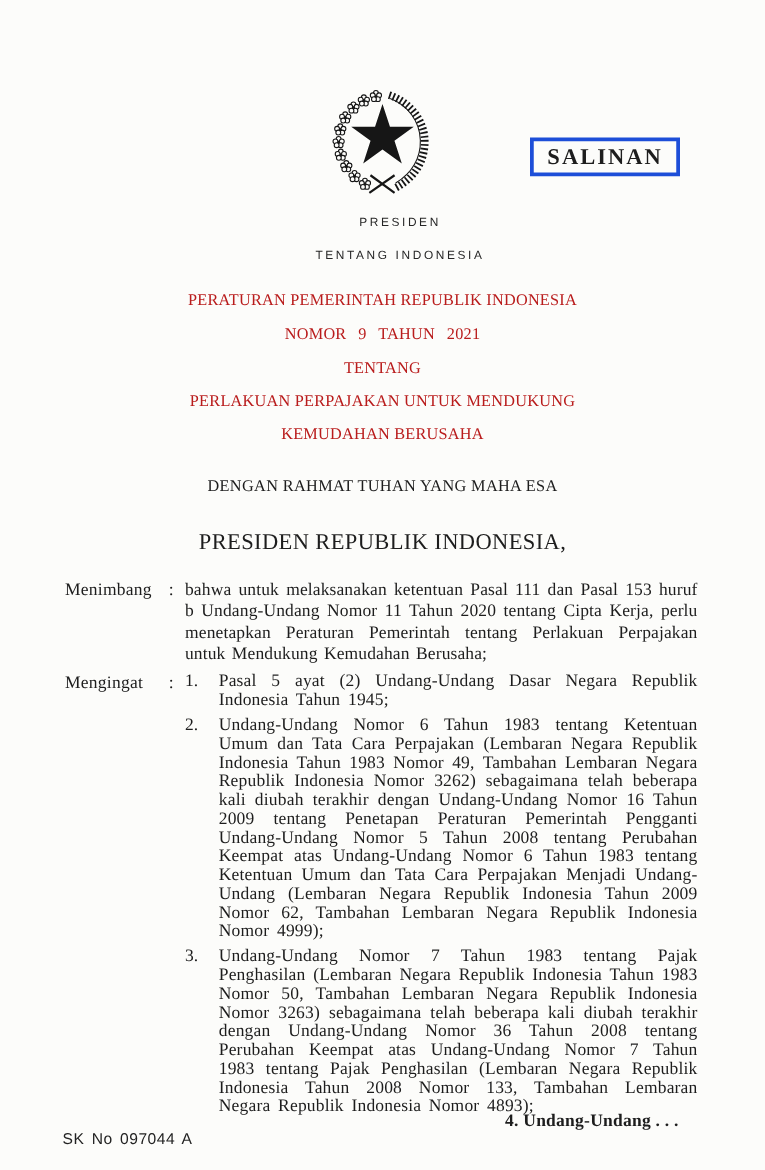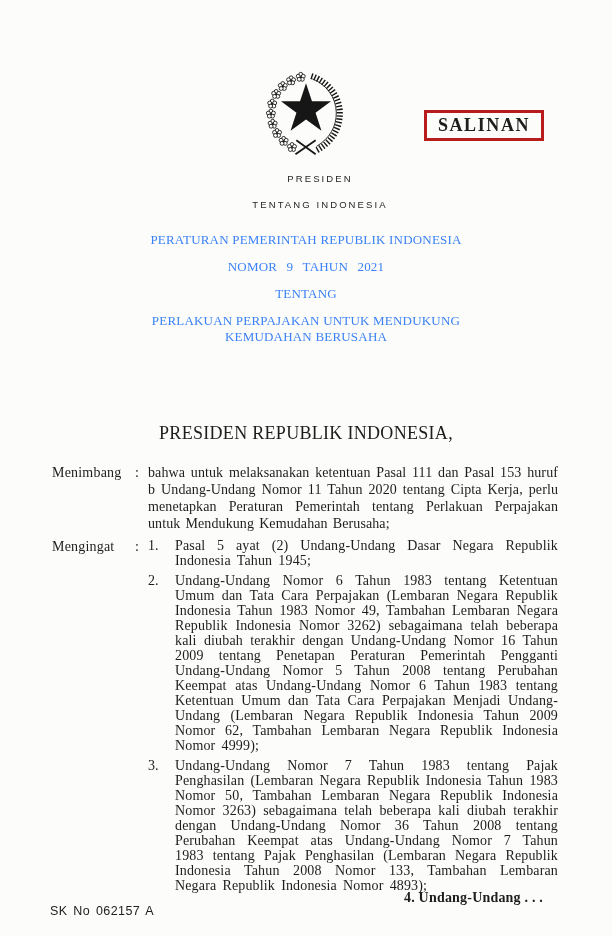--- a/index.html
+++ b/index.html
@@ -22,36 +22,36 @@
   .presiden-label {
     position:absolute; top:159px; left:0; width:612px;
     text-align:center;
     font-family:"Liberation Sans", sans-serif;
     font-size:9.5px; letter-spacing:2.1px; line-height:13px;
     color:#262626; white-space:pre-line;padding-left:14px;
   }
   .stamp {
     position:absolute; top:110px; left:424px;
     width:114px; height:25px;
-    border:3px solid #b91c1c;
+    border:3px solid #1d4ed8;
     text-align:center;
     font-weight:bold; font-size:18px; line-height:25px;
     letter-spacing:1.6px;
     background:#fcfcfa;
   }
 
   
   .title-block {
     position:absolute; top:233px; left:0; width:612px;
     text-align:center;
-    font-size:13px; letter-spacing:.2px; color:#3b82f6;
+    font-size:13px; letter-spacing:.2px; color:#b91c1c;
   }
   .title-block .tl { height:14px; line-height:14px; margin-bottom:13px; }
   .title-block .tl.wide { word-spacing:6px; }
-  .title-block .tl.tight { margin-bottom:2px; }
+  .title-block .tl.tight { margin-bottom:12px; }
 
   .motto {
     position:absolute; top:381px; left:0; width:612px;
     text-align:center; font-size:13px; letter-spacing:.3px;
   }
   .enacting {
     position:absolute; top:423px; left:0; width:612px;
     text-align:center; font-size:18px; letter-spacing:.3px;
   }
 
@@ -134,20 +134,21 @@
   <div class="stamp">SALINAN</div>
 
   <div class="title-block">
     <div class="tl">PERATURAN PEMERINTAH REPUBLIK INDONESIA</div>
     <div class="tl wide">NOMOR 9 TAHUN 2021</div>
     <div class="tl">TENTANG</div>
     <div class="tl tight">PERLAKUAN PERPAJAKAN UNTUK MENDUKUNG</div>
     <div class="tl">KEMUDAHAN BERUSAHA</div>
   </div>
 
+  <div class="motto">DENGAN RAHMAT TUHAN YANG MAHA ESA</div>
   <div class="enacting">PRESIDEN REPUBLIK INDONESIA,</div>
 
   <div class="body-block">
 
     <div class="row">
       <div class="lbl">Menimbang</div>
       <div class="colon">:</div>
       <div class="cnt para">bahwa untuk melaksanakan ketentuan Pasal 111 dan Pasal 153 huruf b Undang-Undang Nomor 11 Tahun 2020 tentang Cipta Kerja, perlu menetapkan Peraturan Pemerintah tentang Perlakuan Perpajakan untuk Mendukung Kemudahan Berusaha;</div>
     </div>
 
@@ -170,15 +171,15 @@
           <div class="num">3.</div>
           <div class="itxt">Undang-Undang Nomor 7 Tahun 1983 tentang Pajak Penghasilan (Lembaran Negara Republik Indonesia Tahun 1983 Nomor 50, Tambahan Lembaran Negara Republik Indonesia Nomor 3263) sebagaimana telah beberapa kali diubah terakhir dengan Undang-Undang Nomor 36 Tahun 2008 tentang Perubahan Keempat atas Undang-Undang Nomor 7 Tahun 1983 tentang Pajak Penghasilan (Lembaran Negara Republik Indonesia Tahun 2008 Nomor 133, Tambahan Lembaran Negara Republik Indonesia Nomor 4893);</div>
         </div>
 
       </div>
     </div>
   </div>
 
   <div class="catchword">4. Undang-Undang . . .</div>
 
-  <div class="footer">SK No 062157 A</div>
+  <div class="footer">SK No 097044 A</div>
 
 </div>
 
 </body></html>

